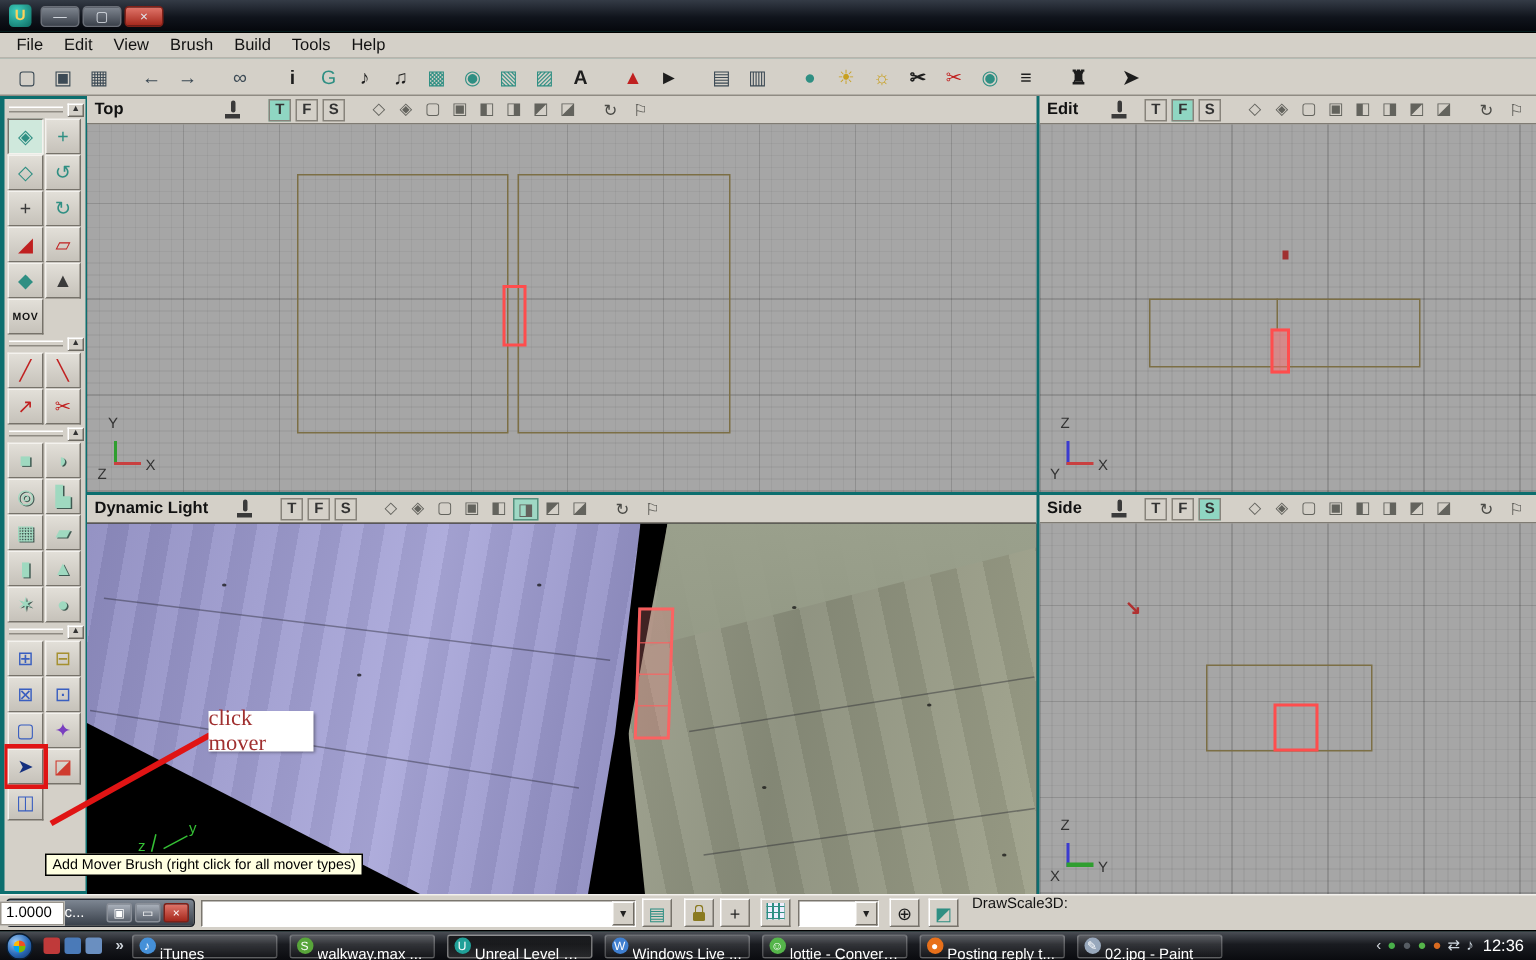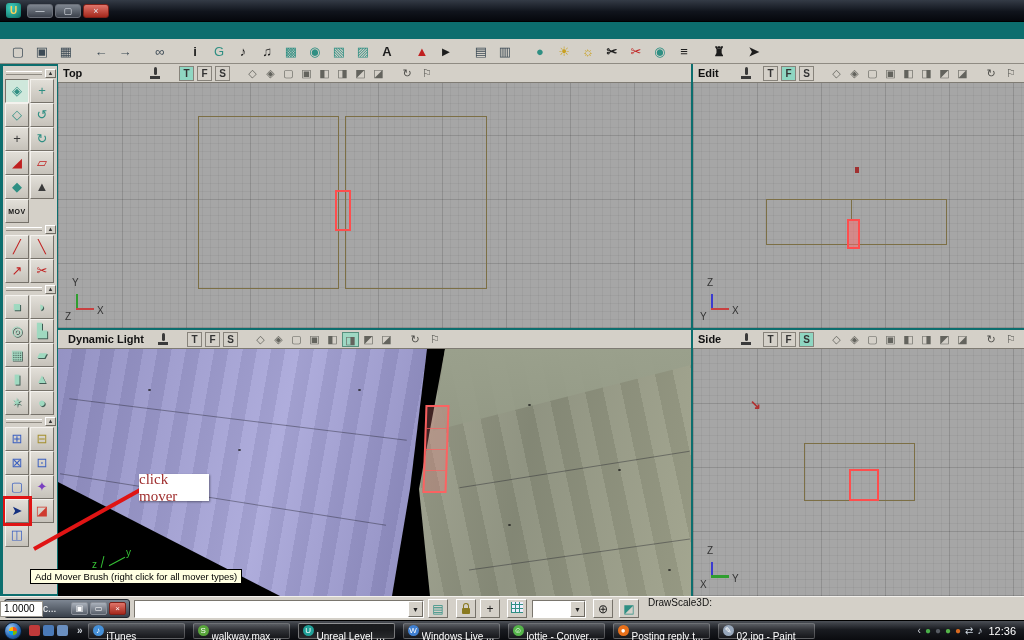--- a/index.html
+++ b/index.html
@@ -50,21 +50,21 @@
   .sec-prim .sbg{color:#9fd9c0;text-shadow:1px 1px 0 #3f5a52;}
   
   .vp{position:absolute;background:#a6a6a6;overflow:hidden;}
   .vp-top{left:58px;top:0;width:633px;height:264px;}
   .vp-front{left:693px;top:0;width:331px;height:264px;}
   .vp-persp{left:58px;top:266px;width:633px;height:266px;}
   .vp-side{left:693px;top:266px;width:331px;height:266px;}
   .vph{height:19px;background:#d4d0c8;border-bottom:1px solid #7f7b73;display:flex;align-items:center;
     padding:0 5px;gap:4px;box-sizing:border-box;white-space:nowrap;}
   .vplabel{font-weight:bold;font-size:11px;color:#111;width:78px;overflow:hidden;}
-  .vp-persp .vplabel{width:86px;text-align:center;}
+  .vp-persp .vplabel{width:86px;}
   .joy{width:12px;height:13px;position:relative;margin:0 14px 0 4px;}
   .joy::before{content:"";position:absolute;left:5px;top:0;width:3px;height:8px;background:#3a3a3a;border-radius:2px;}
   .joy::after{content:"";position:absolute;left:1px;bottom:1px;width:10px;height:3px;background:#3a3a3a;}
   .tfs{display:flex;gap:3px;margin-right:10px;}
   .tfsb{width:15px;height:15px;padding:0;border:1px solid #87837b;background:#d4d0c8;
     font-size:10px;font-weight:bold;color:#333;line-height:13px;}
   .tfsb.on{background:#8fd6c2;}
   .vph-modes{display:flex;gap:1px;margin-right:8px;}
   .sq{width:17px;height:15px;padding:0;border:none;background:transparent;font-size:11px;color:#63635d;line-height:15px;}
   .sq.lit{background:#9fd8c4;border:1px solid #57907e;box-sizing:border-box;}
@@ -173,20 +173,30 @@
 
   <div class="titlebar">
     <span class="appicon">U</span>
     <span class="winbtns">
       <button class="wb">—</button>
       <button class="wb">▢</button>
       <button class="wb close">×</button>
     </span>
   </div>
 
+  <div class="menubar">
+
+  <span class="mi">File</span>
+      <span class="mi">Edit</span>
+      <span class="mi">View</span>
+      <span class="mi">Brush</span>
+      <span class="mi">Build</span>
+      <span class="mi">Tools</span>
+      <span class="mi">Help</span>
+    </div>
 
   <div class="toolbar">
 
       <button class="tbtn">
         <span class="tbg">▢</span>
       </button>
 
       <button class="tbtn">
         <span class="tbg">▣</span>
       </button>

